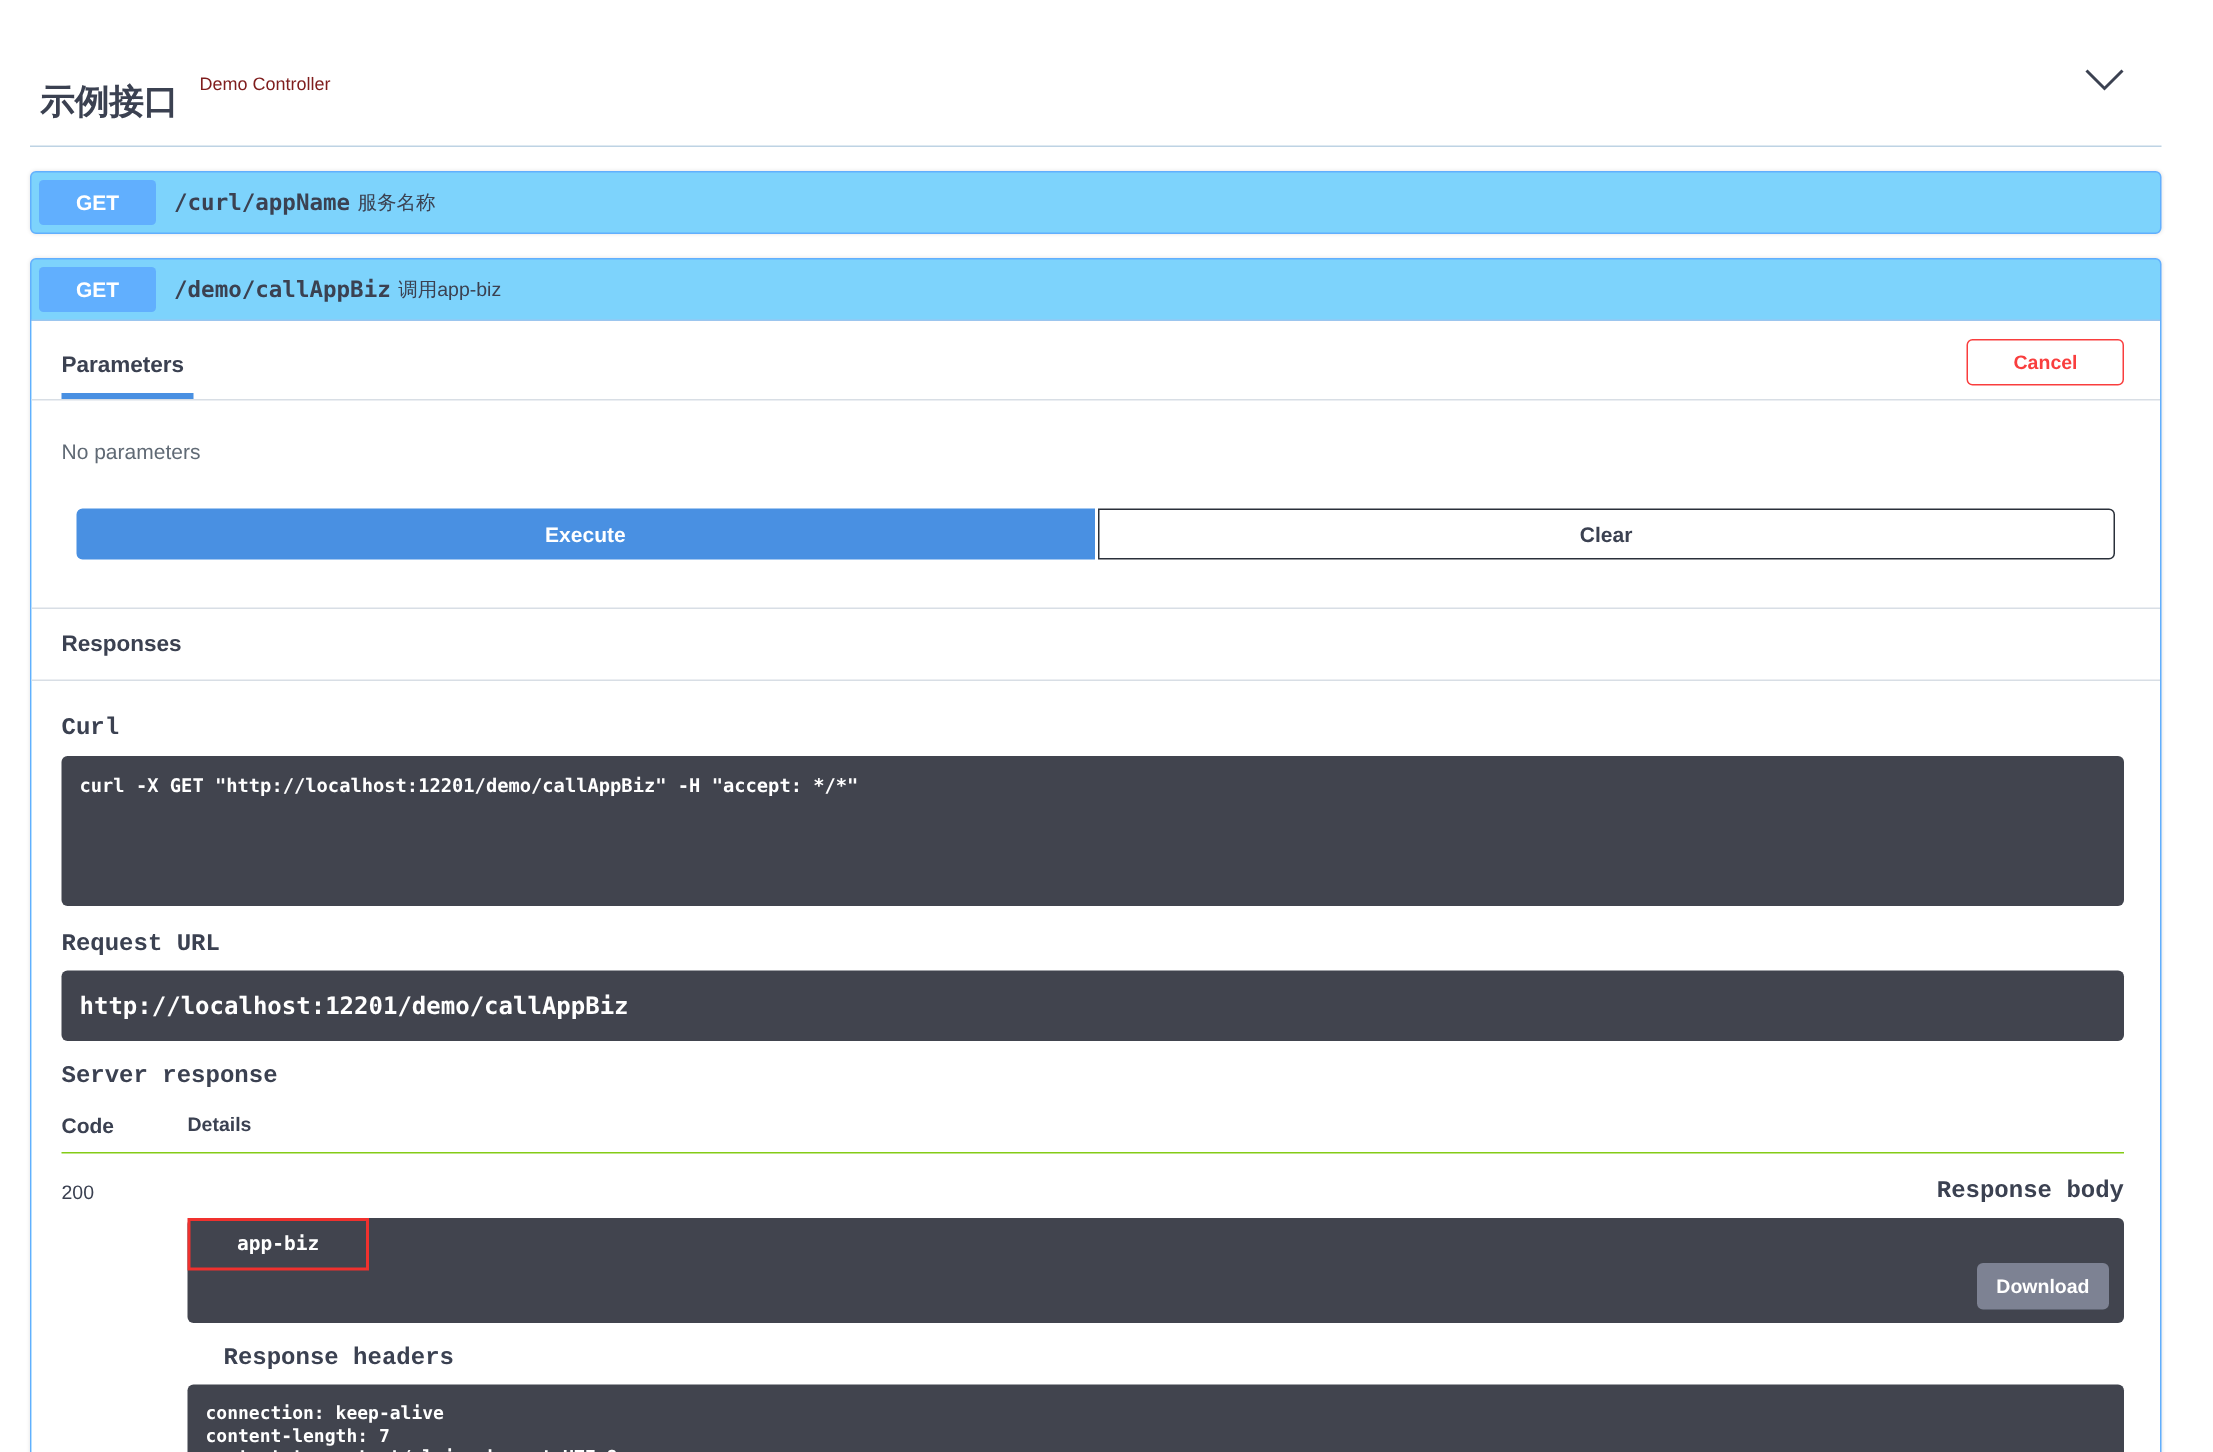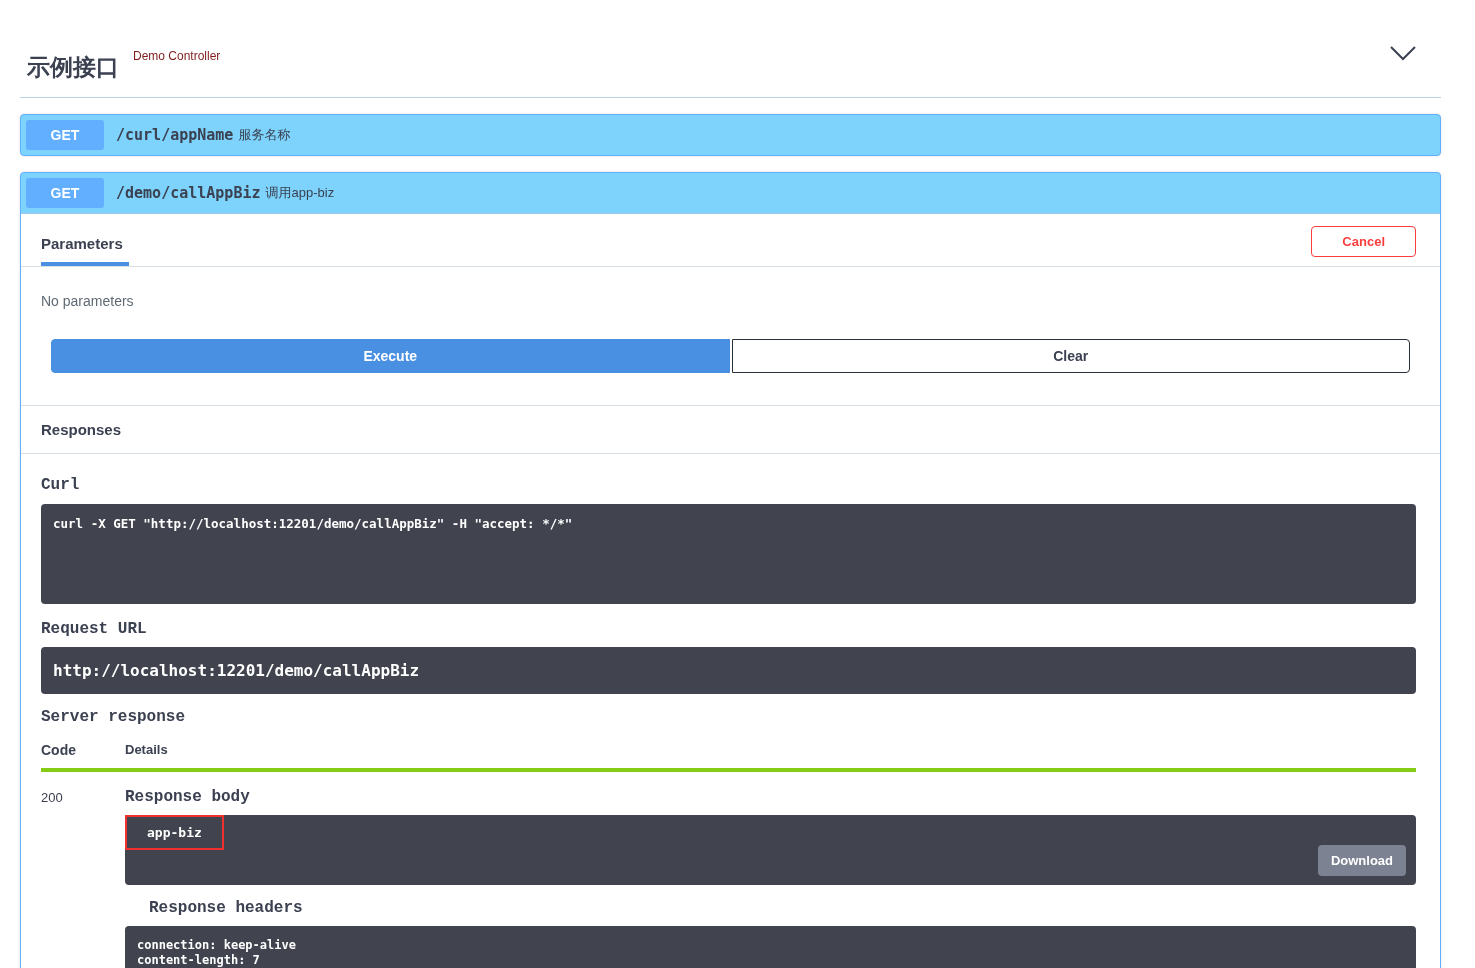--- a/index.html
+++ b/index.html
@@ -75,50 +75,50 @@
   .responses-header {
     padding: 15px 24px 15px 20px;
     border-top: 1px solid #d8dee5; border-bottom: 1px solid #d8dee5;
     font-size: 15px; font-weight: bold;
   }
   .responses-inner { padding: 22px 24px 20px 20px; }
   .block-label { font-size: 16px; font-weight: bold; font-family: Liberation Mono, monospace; }
   .curl-label { margin: 0 0 10px; }
   .request-url-label { margin: 2px 0 9px; }
   .server-response-label { margin: 2px 0 16px; }
-  .rb-label { margin: 2px 0 9px; }
+  .rb-label { margin: 2px 0 9px; text-align: right; }
   .rh-label { margin: 14px 0 9px; padding-left: 24px; }
 
   .curl-block {
     background: #41444e; color: #fff; border-radius: 4px;
     padding: 12px; margin: 0 0 16px;
     font-family: "DejaVu Sans Mono", monospace; font-size: 12.5px; font-weight: bold;
     min-height: 100px; white-space: pre-wrap;
   }
   .request-url-block {
     background: #41444e; color: #fff; border-radius: 4px;
     padding: 14px 12px; margin: 0 0 14px;
     font-family: "DejaVu Sans Mono", monospace; font-size: 16px; font-weight: bold;
     white-space: pre;
   }
 
-  .resp-table-head { display: flex; padding-bottom: 10px; border-bottom: 4px solid #84cc16; }
+  .resp-table-head { display: flex; padding-bottom: 10px; border-bottom: 1px solid #84cc16; }
   .col-code { width: 84px; font-size: 14px; font-weight: bold; }
   .col-details { font-size: 13px; font-weight: bold; }
   .resp-row { display: flex; padding-top: 14px; }
   .row-code { width: 84px; font-size: 13px; padding-top: 4px; }
   .row-details { flex: 1; min-width: 0; }
 
   .response-body-block {
     background: #41444e; border-radius: 4px;
     min-height: 70px; position: relative; margin-bottom: 2px;
   }
   .highlighted-code {
     display: inline-block; border: 2px solid #f0312e;
-    padding: 8px 20px; color: #fff;
+    padding: 8px 31px; color: #fff;
     font-family: "DejaVu Sans Mono", monospace; font-size: 13px; font-weight: bold;
   }
   .download-btn {
     position: absolute; right: 10px; bottom: 9px;
     background: #7d8293; color: #fff; border: none; border-radius: 4px;
     font-weight: bold; font-size: 13px; padding: 8px 13px;
     cursor: pointer; font-family: inherit;
   }
   .response-headers-block {
     background: #41444e; color: #fff; border-radius: 4px;

